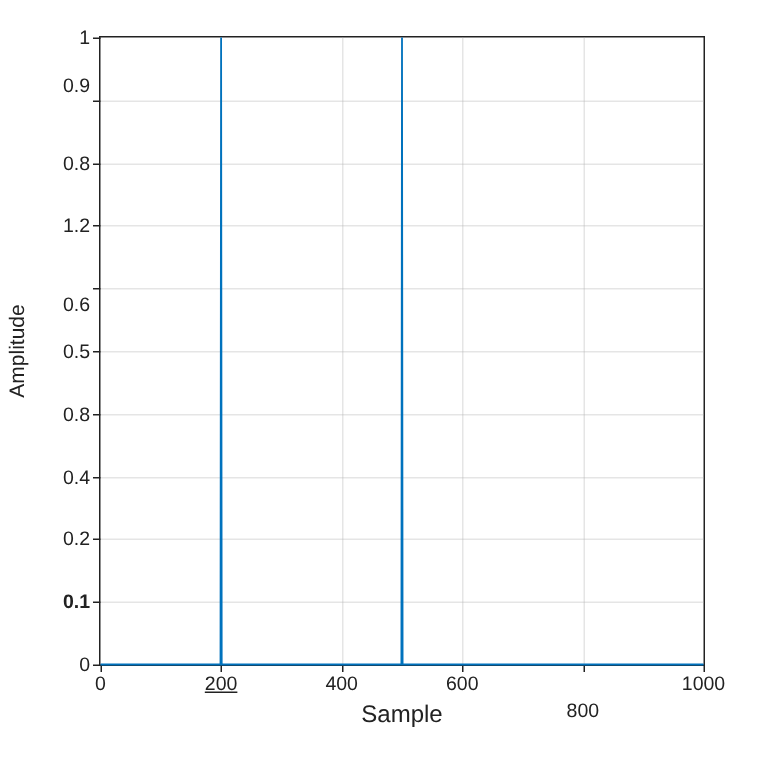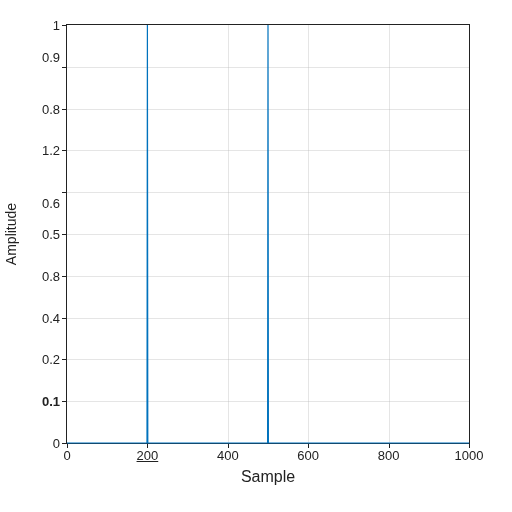--- a/index.html
+++ b/index.html
@@ -132,21 +132,21 @@
       </svg>
     </div>
   <div class="xlabel">Sample</div>
   <div class="ylabel">
     <span>Amplitude</span>
   </div>
 <div class="xtick-label" style="left: 67px;">0</div>
     <div class="xtick-label" style="left: 147.4px; text-decoration: underline;">200</div>
     <div class="xtick-label" style="left: 227.8px;">400</div>
     <div class="xtick-label" style="left: 308.2px; text-align: center;">600</div>
-    <div class="xtick-label" style="left: 388.6px;">800</div>
+    <div class="xtick-label" style="left: 388.6px; margin-top: 18px;">800</div>
     <div class="xtick-label" style="left: 469px;">1000</div>
     <div class="ytick-label" style="top: 443px;">0</div>
     <div class="ytick-label" style="top: 401.2px; font-weight: bold;">0.1</div>
     <div class="ytick-label" style="top: 359.4px;">0.2</div>
     <div class="ytick-label" style="top: 317.6px;">0.4</div>
     <div class="ytick-label" style="top: 275.8px;">0.8</div>
     <div class="ytick-label" style="top: 234px;">0.5</div>
     <div class="ytick-label" style="top: 203px;">0.6</div>
     <div class="ytick-label" style="top: 150.4px;">1.2</div>
     <div class="ytick-label" style="top: 108.6px;">0.8</div>

